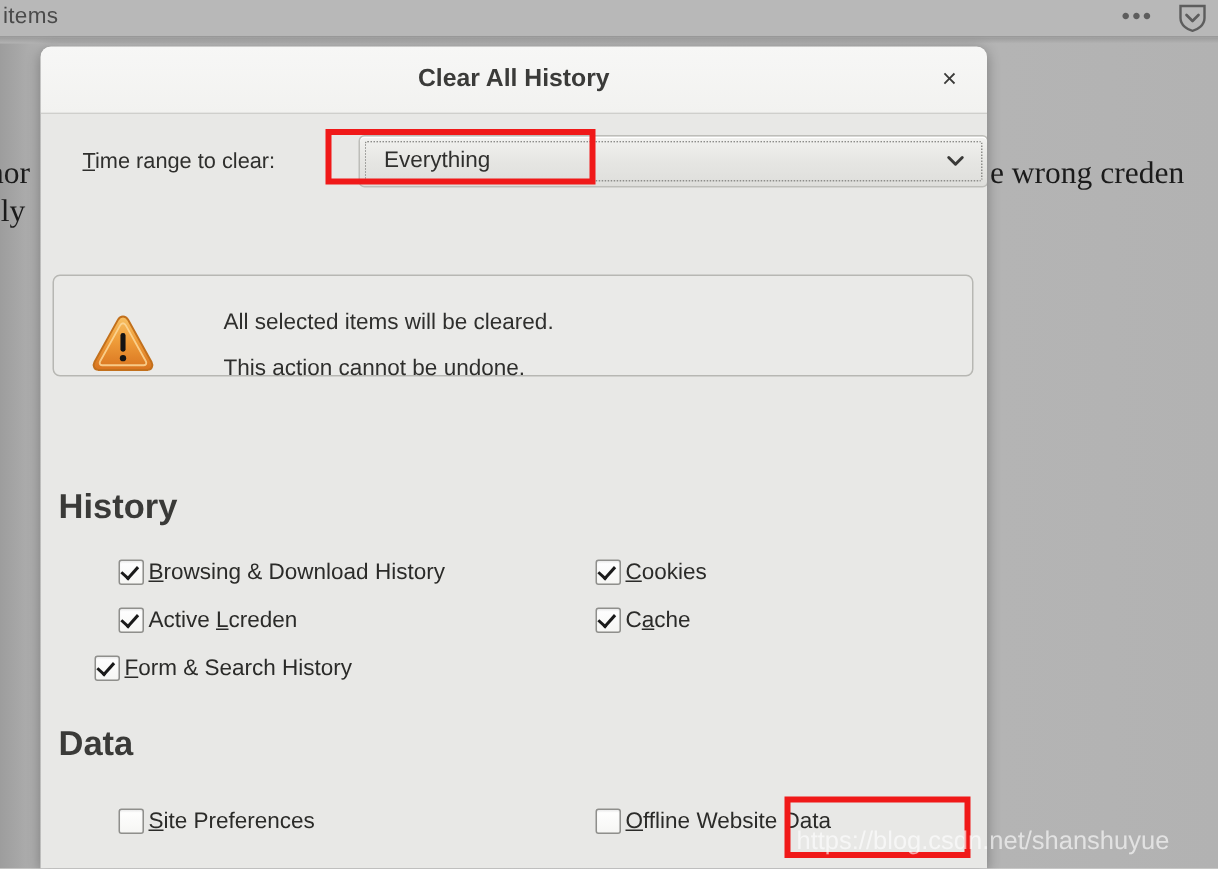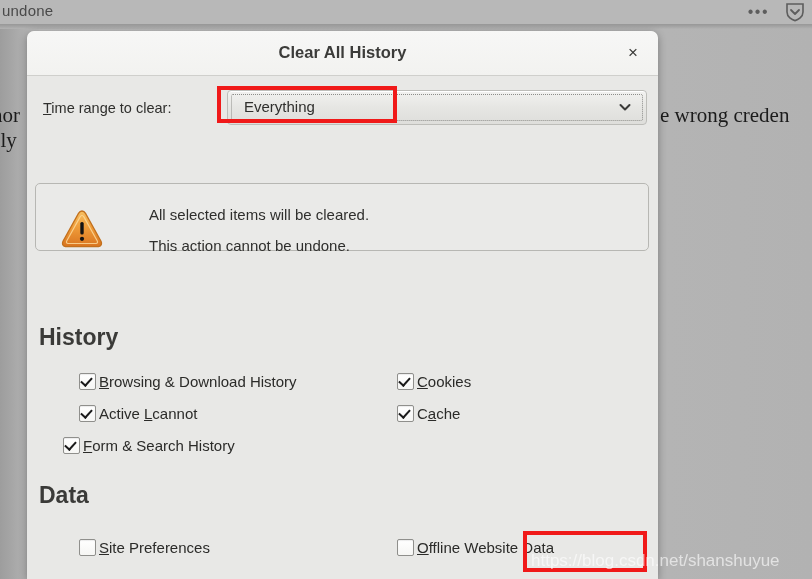--- a/index.html
+++ b/index.html
@@ -104,21 +104,21 @@
 
   #dialog-body {
     padding: 0;
     position: relative;
     height: 503px;
   }
 
   
   #timerange-row {
     position: absolute;
-    left: 4px; top: 13px;
+    left: 16px; top: 13px;
     width: 688px; height: 40px;
   }
   #timerange-label {
     position: absolute;
     left: 12px; top: 11px;
     font-size: 14.5px;
     color: #2f2f2d;
   }
   #timerange-label u { text-decoration: underline; }
   #timerange-select {
@@ -253,21 +253,21 @@
   }
 </style>
 </head>
 <body>
 
 <div id="bg-page">
 
   <div id="bg-toolbar"></div>
   <div id="bg-toolbar-shadow"></div>
 
-  <div id="bg-tab-title">undone</div>
+  <div id="bg-tab-title">items</div>
 
   <div id="bg-dots">•••</div>
 
   <div id="bg-shield">
     <svg viewBox="0 0 22 20" width="22" height="20">
       <path d="M3 2 H19 V10 C19 15 14 18 11 18.6 C8 18 3 15 3 10 Z" fill="none" stroke="#5d5d5d" stroke-width="1.6"></path>
       <path d="M7 8 L11 12 L15 8" fill="none" stroke="#5d5d5d" stroke-width="1.8" stroke-linecap="round" stroke-linejoin="round"></path>
     </svg>
   </div>
 
@@ -323,21 +323,21 @@
 
     <div class="section-heading" id="heading-history">History</div>
 
     <div class="checkbox-row" id="cb-browsing">
       <span class="cb-box checked"></span>
       <span class="cb-label"><u>B</u><span>rowsing &amp; Download History</span></span>
     </div>
 
     <div class="checkbox-row" id="cb-logins">
       <span class="cb-box checked"></span>
-      <span class="cb-label"><span>Active </span><u>L</u><span>cannot</span></span>
+      <span class="cb-label"><span>Active </span><u>L</u><span>creden</span></span>
     </div>
 
     <div class="checkbox-row" id="cb-form">
       <span class="cb-box checked"></span>
       <span class="cb-label"><u>F</u><span>orm &amp; Search History</span></span>
     </div>
 
     <div class="checkbox-row" id="cb-cookies">
       <span class="cb-box checked"></span>
       <span class="cb-label"><u>C</u><span>ookies</span></span>

